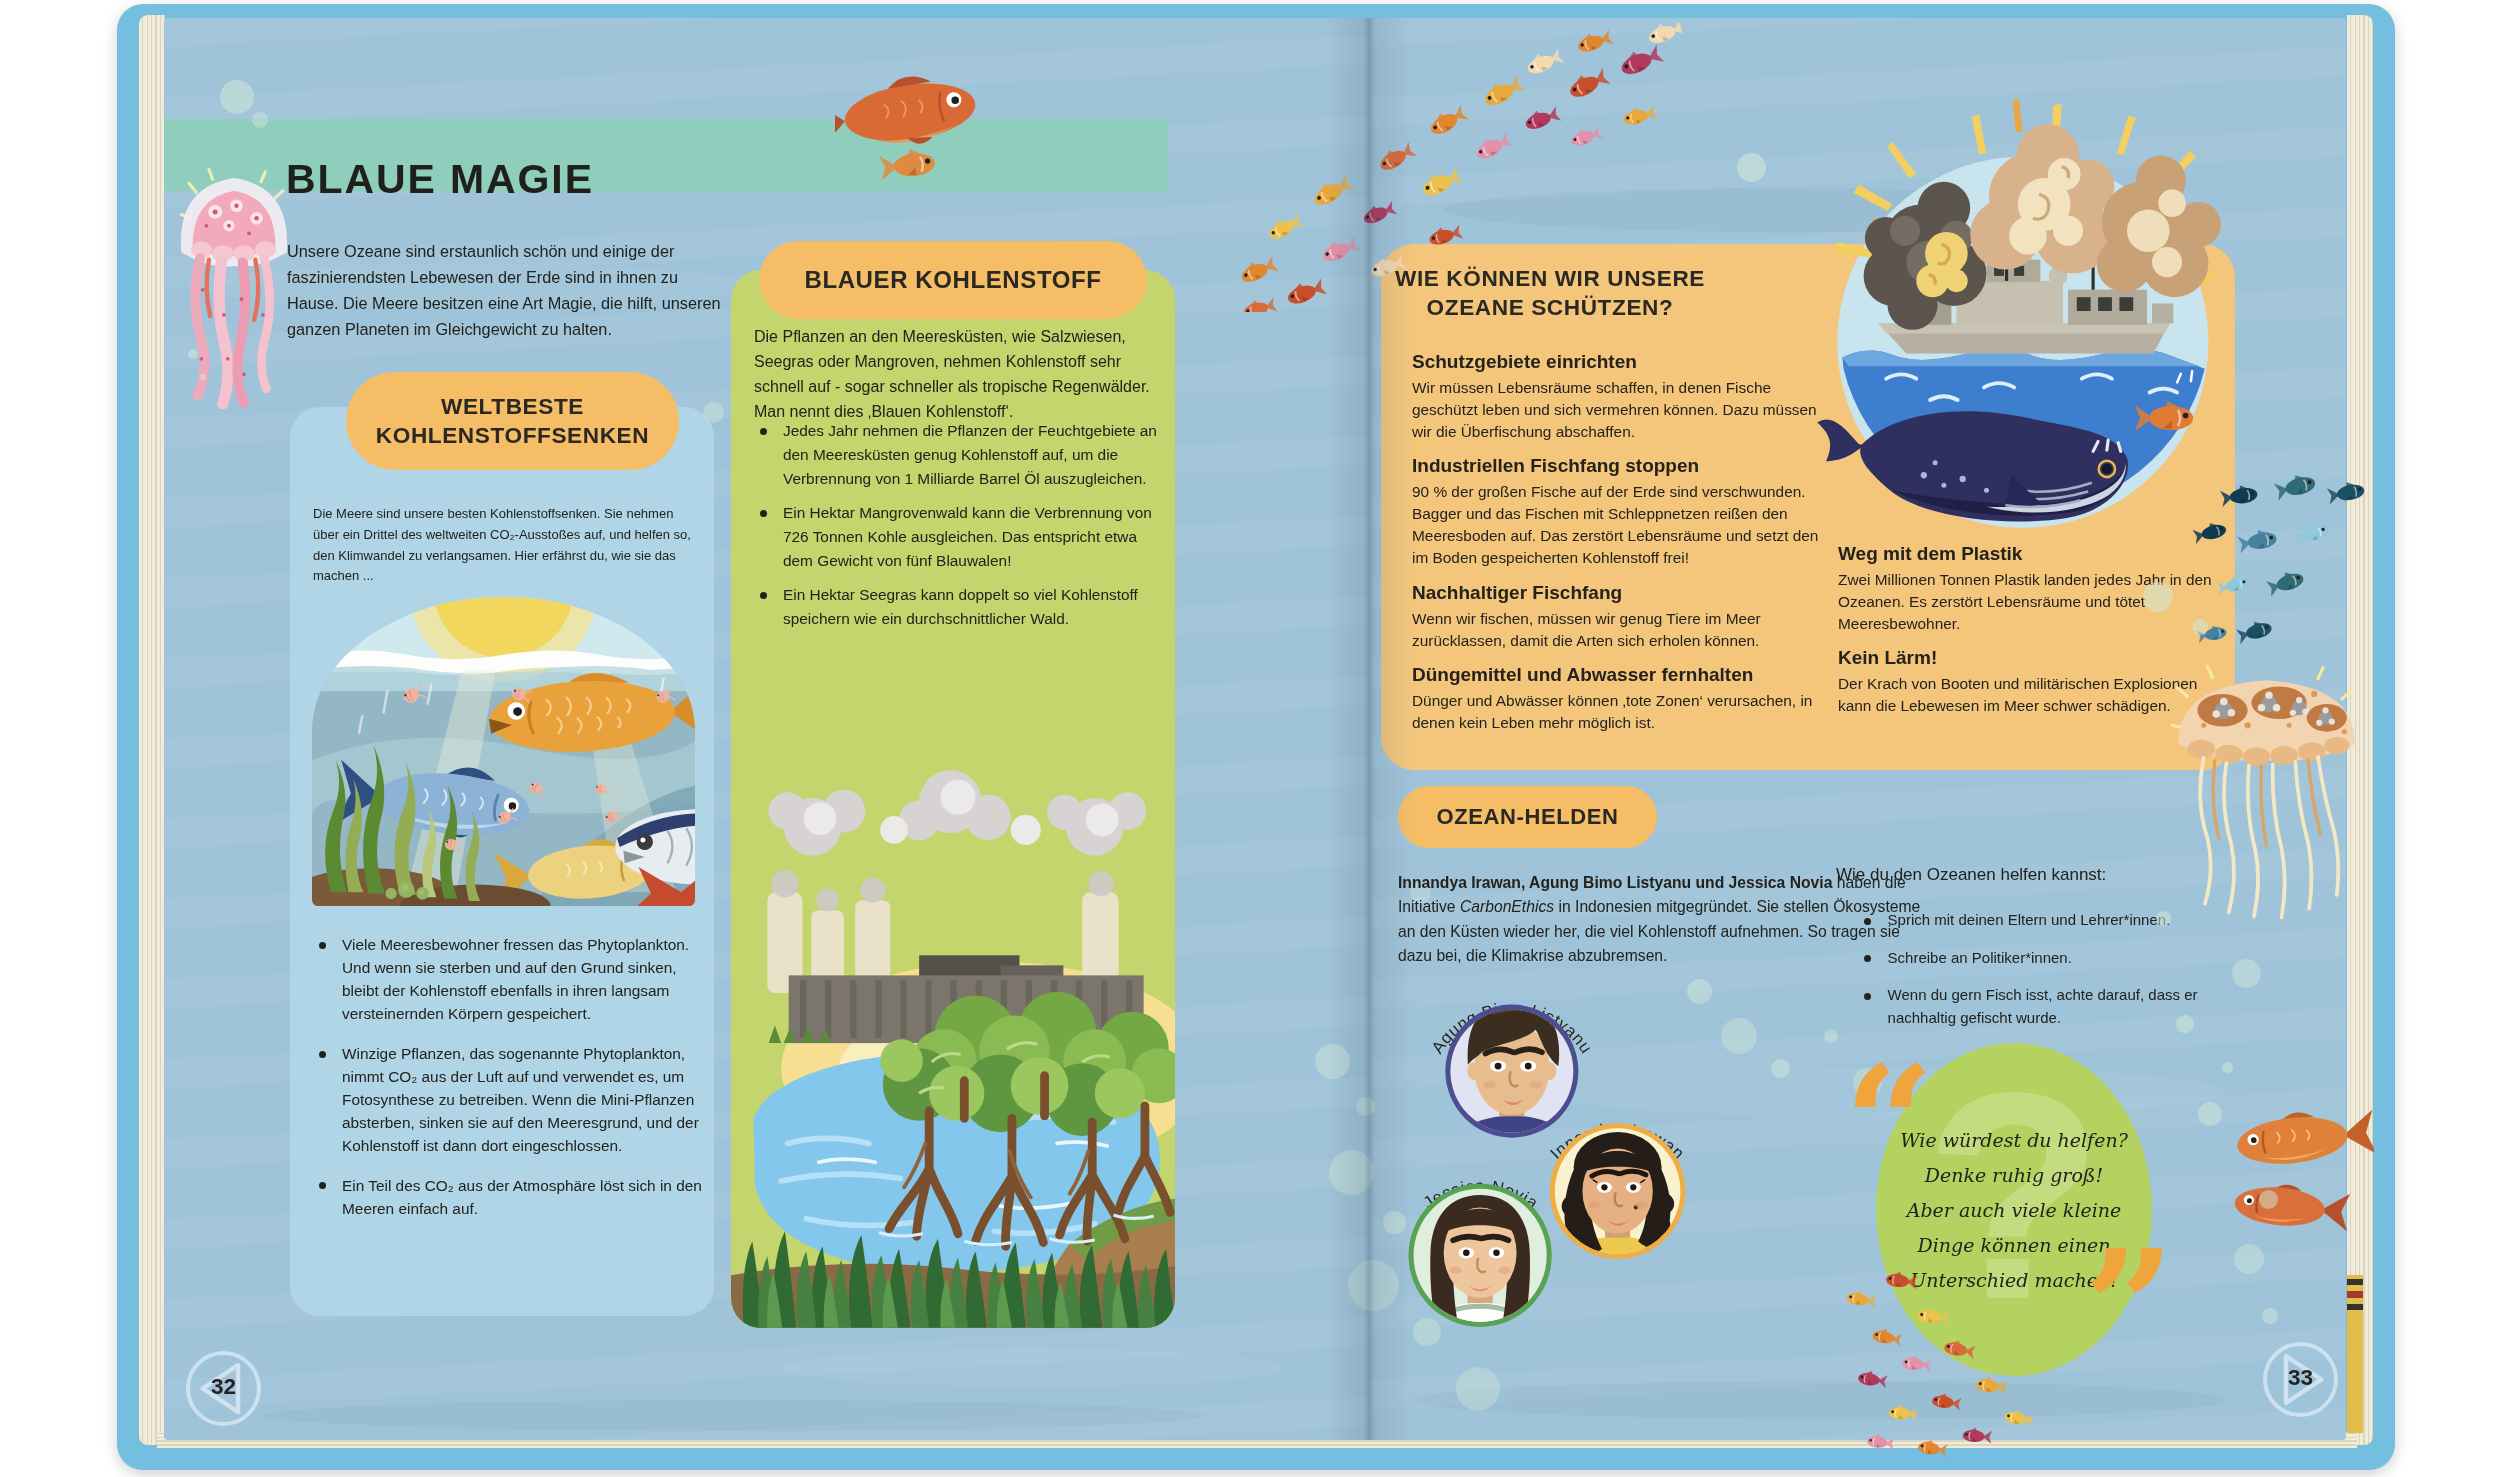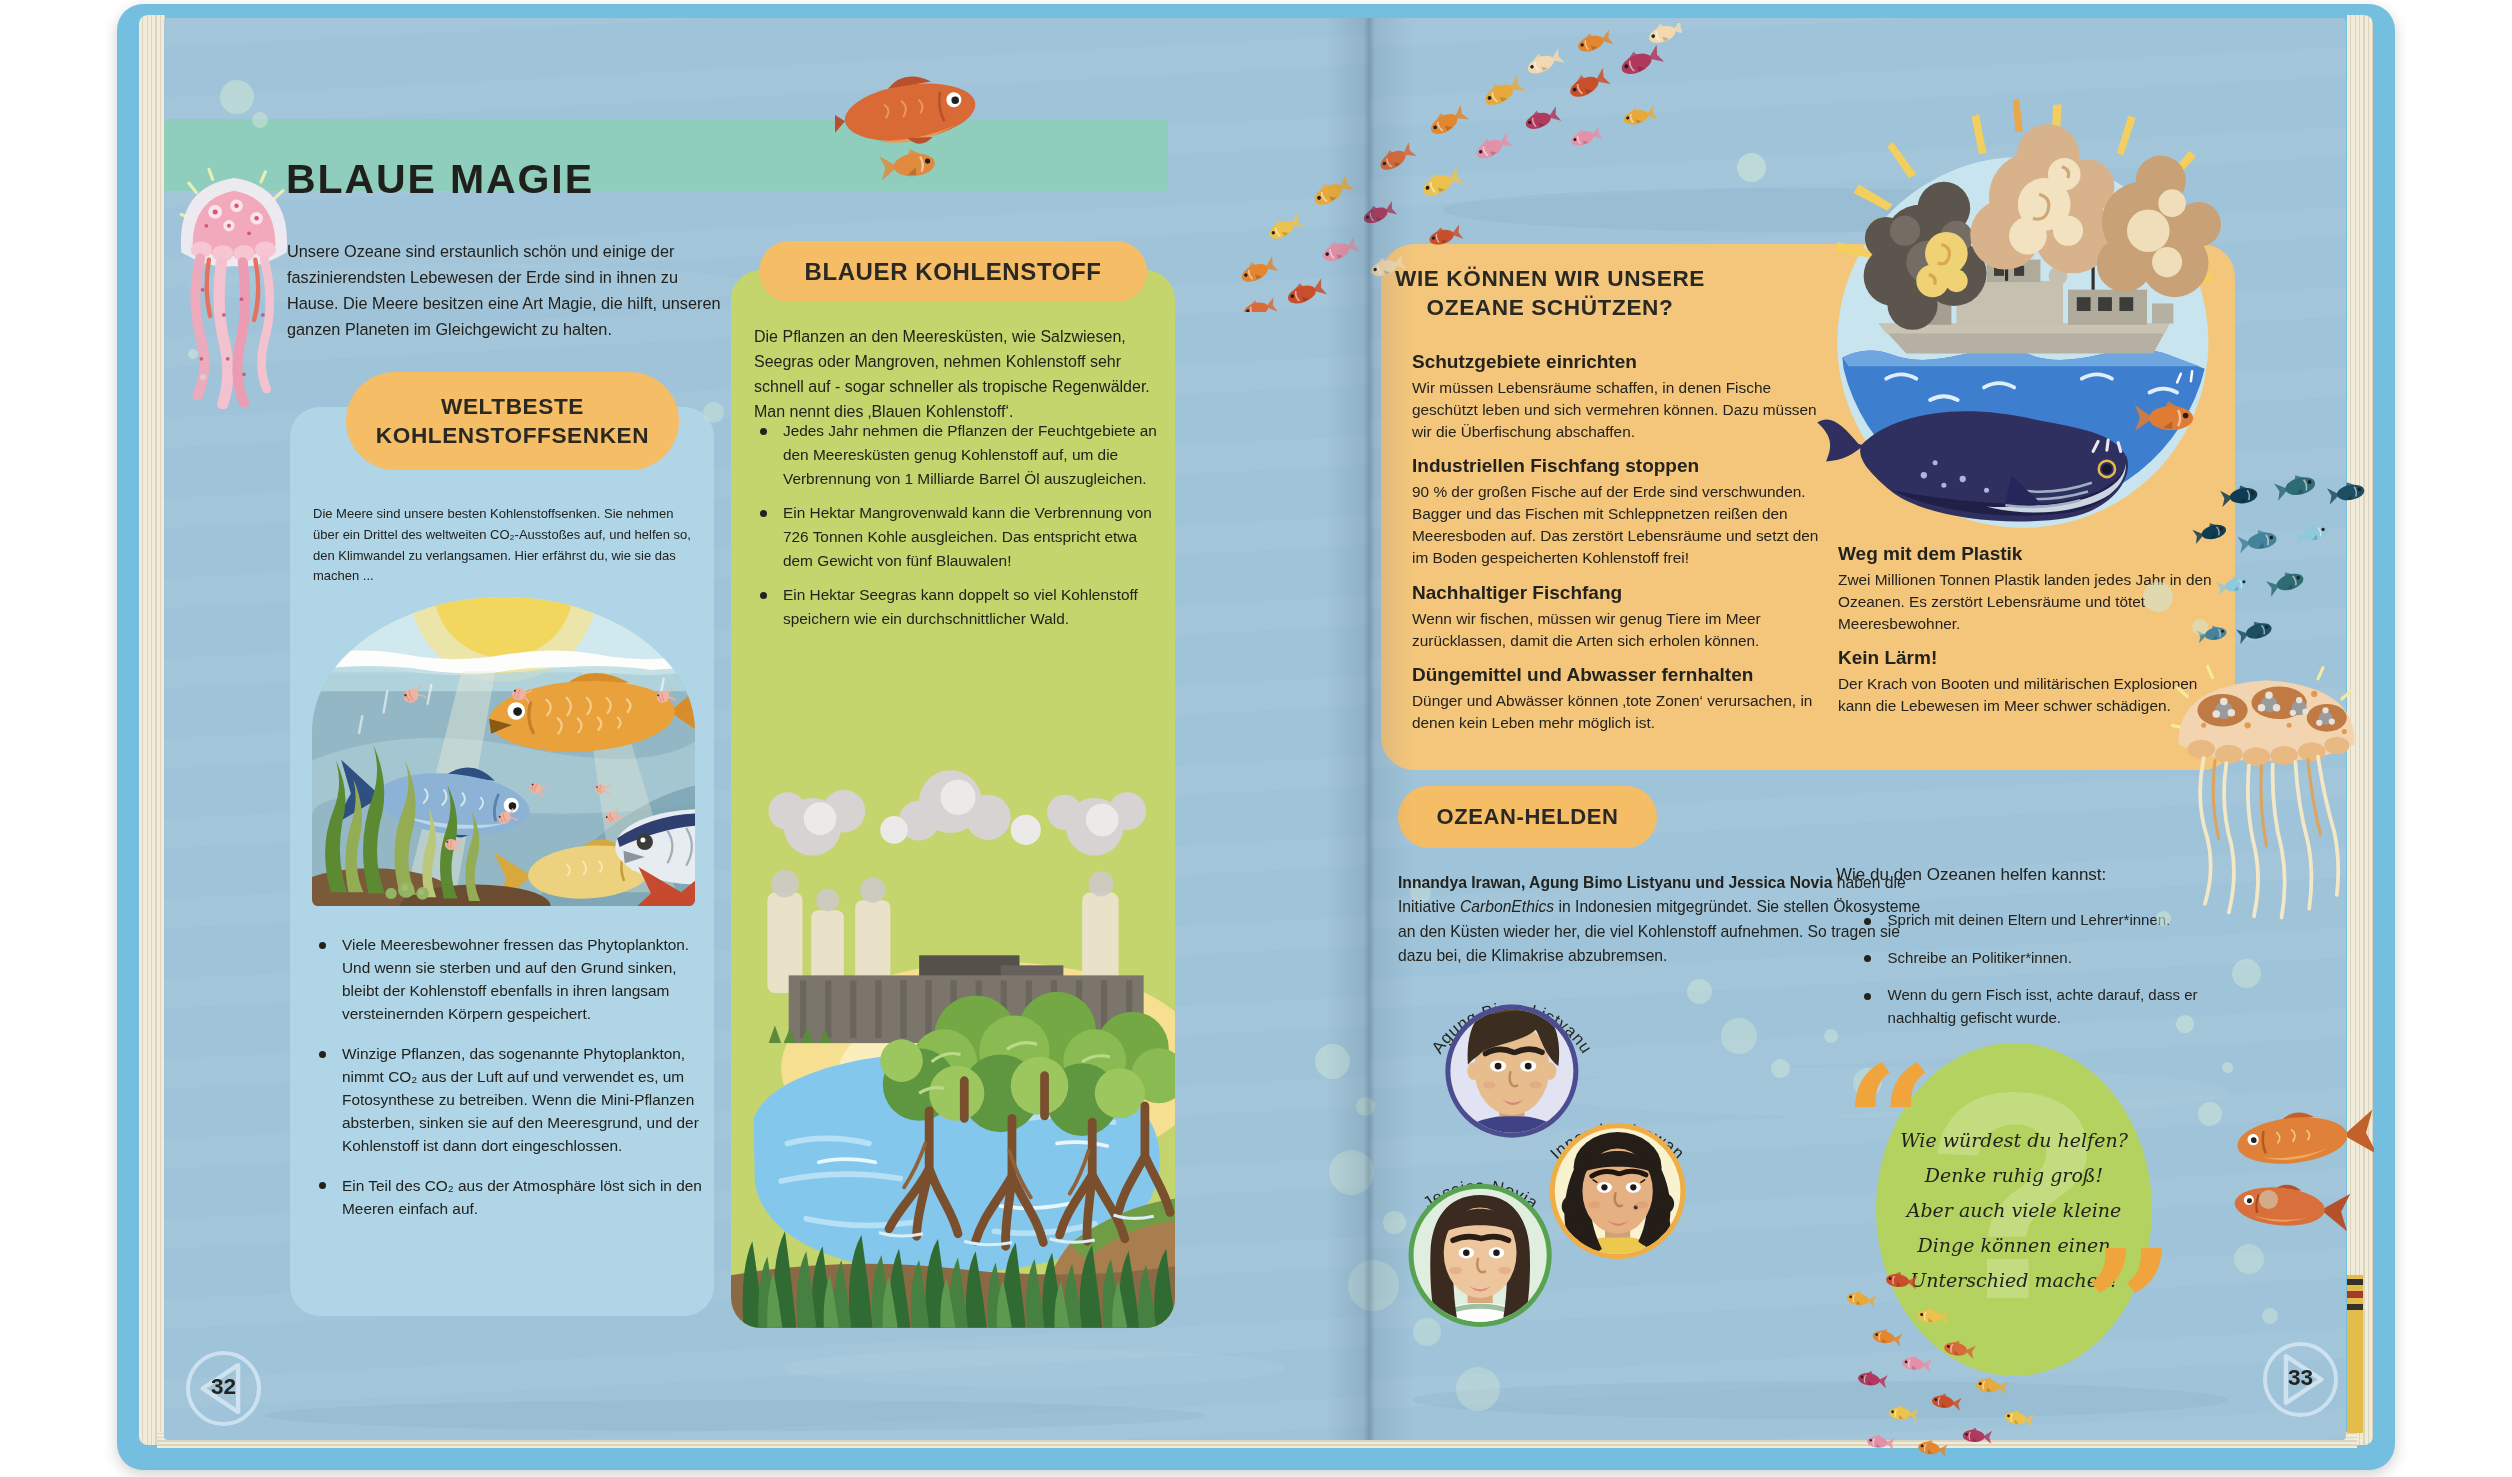--- a/index.html
+++ b/index.html
@@ -306,21 +306,21 @@
     </svg>
   </div>
 
   <ul class="dots abs" style="left:313px;top:933px;width:389px;z-index:5">
     <li>Viele Meeresbewohner fressen das Phytoplankton. Und wenn sie sterben und auf den Grund sinken, bleibt der Kohlenstoff ebenfalls in ihren langsam versteinernden Körpern gespeichert.</li>
     <li>Winzige Pflanzen, das sogenannte Phytoplankton, nimmt CO₂ aus der Luft auf und verwendet es, um Fotosynthese zu betreiben. Wenn die Mini-Pflanzen absterben, sinken sie auf den Meeresgrund, und der Kohlenstoff ist dann dort eingeschlossen.</li>
     <li>Ein Teil des CO₂ aus der Atmosphäre löst sich in den Meeren einfach auf.</li>
   </ul>
 
   <div class="panel green-panel"></div>
-  <div class="pill" style="left:759px;top:241px;width:388px;height:61px;font-size:24px;border-radius:39px">
+  <div class="pill" style="left:759px;top:241px;width:388px;height:78px;font-size:24px;border-radius:39px">
     <span>BLAUER KOHLENSTOFF</span>
   </div>
   <div class="abs body-txt" style="left:754px;top:324px;width:407px;font-size:16px;line-height:1.57;z-index:5">Die Pflanzen an den Meeresküsten, wie Salzwiesen, Seegras oder Mangroven, nehmen Kohlenstoff sehr schnell auf - sogar schneller als tropische Regenwälder. Man nennt dies ‚Blauen Kohlenstoff‘.</div>
   <ul class="dots abs" style="left:754px;top:419px;width:408px;z-index:5">
     <li style="line-height:1.56;margin-bottom:10px">Jedes Jahr nehmen die Pflanzen der Feuchtgebiete an den Meeresküsten genug Kohlenstoff auf, um die Verbrennung von 1 Milliarde Barrel Öl auszugleichen.</li>
     <li style="line-height:1.56;margin-bottom:10px">Ein Hektar Mangrovenwald kann die Verbrennung von 726 Tonnen Kohle ausgleichen. Das entspricht etwa dem Gewicht von fünf Blauwalen!</li>
     <li style="line-height:1.56;margin-bottom:23px">Ein Hektar Seegras kann doppelt so viel Kohlenstoff speichern wie ein durchschnittlicher Wald.</li>
   </ul>
 
   <div class="abs" style="left:731px;top:767px;width:444px;height:561px;border-radius:0 0 30px 30px;overflow:hidden;z-index:5">

